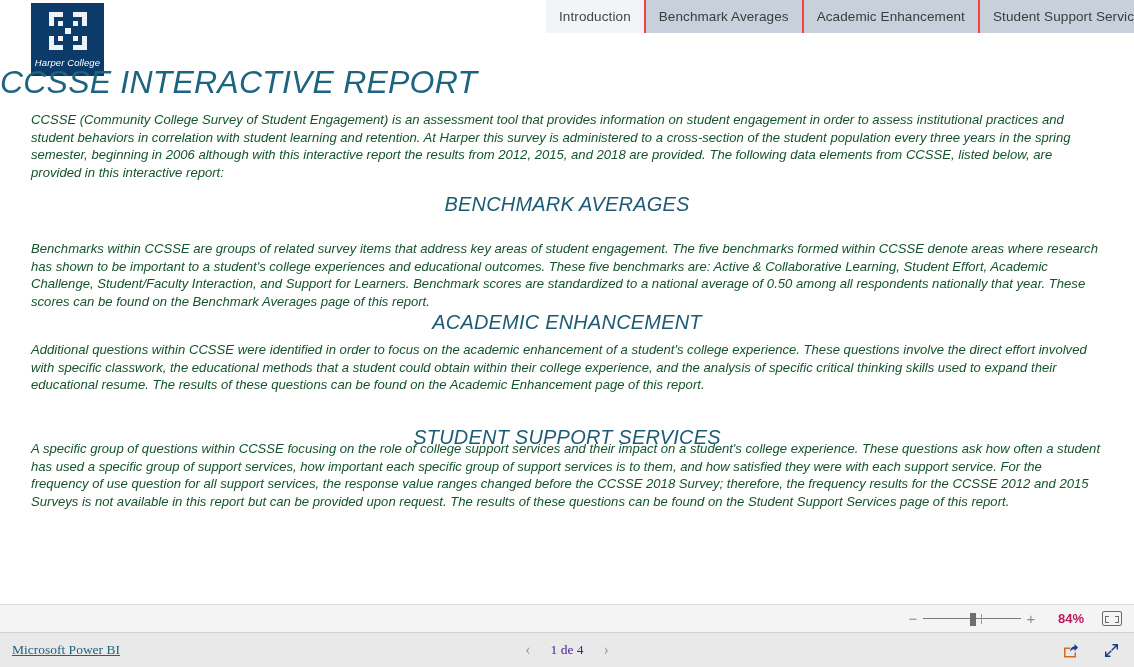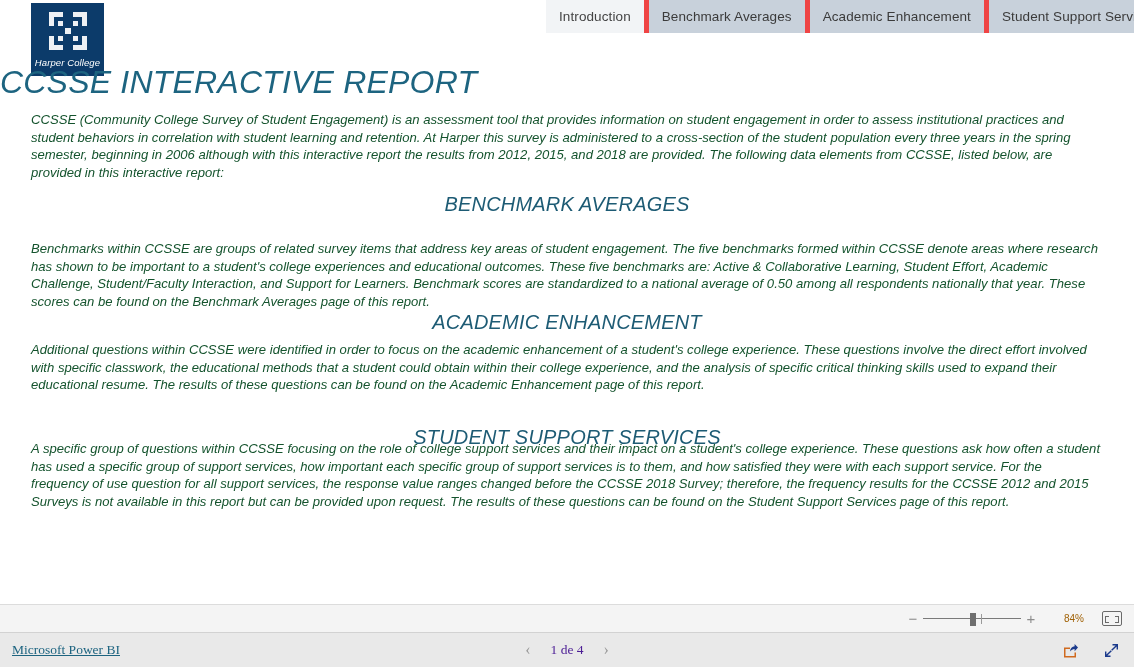--- a/index.html
+++ b/index.html
@@ -29,21 +29,21 @@
     align-items: stretch;
   }
   .tab {
     display: flex;
     align-items: center;
     justify-content: center;
     padding: 0 13px;
     font-size: 13.5px;
     color: #3b3b3b;
     background: #c8d1db;
-    border-right: 5px solid #ef4444;
+    border-right: 2px solid #ef4444;
     white-space: nowrap;
     cursor: pointer;
     letter-spacing: 0.1px;
   }
   .tab:last-child { border-right: none; }
   .tab.active {
     background: #f2f4f6;
     color: #444444;
   }
 
@@ -193,26 +193,27 @@
   }
   .zoom-tick {
     position: absolute;
     left: 58px;
     top: 2px;
     width: 1px;
     height: 10px;
     background: #9a9a9a;
   }
   .zoom-pct {
-    font-size: 10px;
-    color: #a16207;
+    font-size: 13px;
+    color: #be185d;
     margin-left: 16px;
     margin-right: 18px;
     min-width: 30px;
     text-align: right;
+    font-weight: bold;
   }
   .fit-icon {
     width: 20px;
     height: 15px;
     border: 1px solid #6a6a6a;
     border-radius: 2px;
     position: relative;
     cursor: pointer;
   }
   .fit-icon::before, .fit-icon::after {

